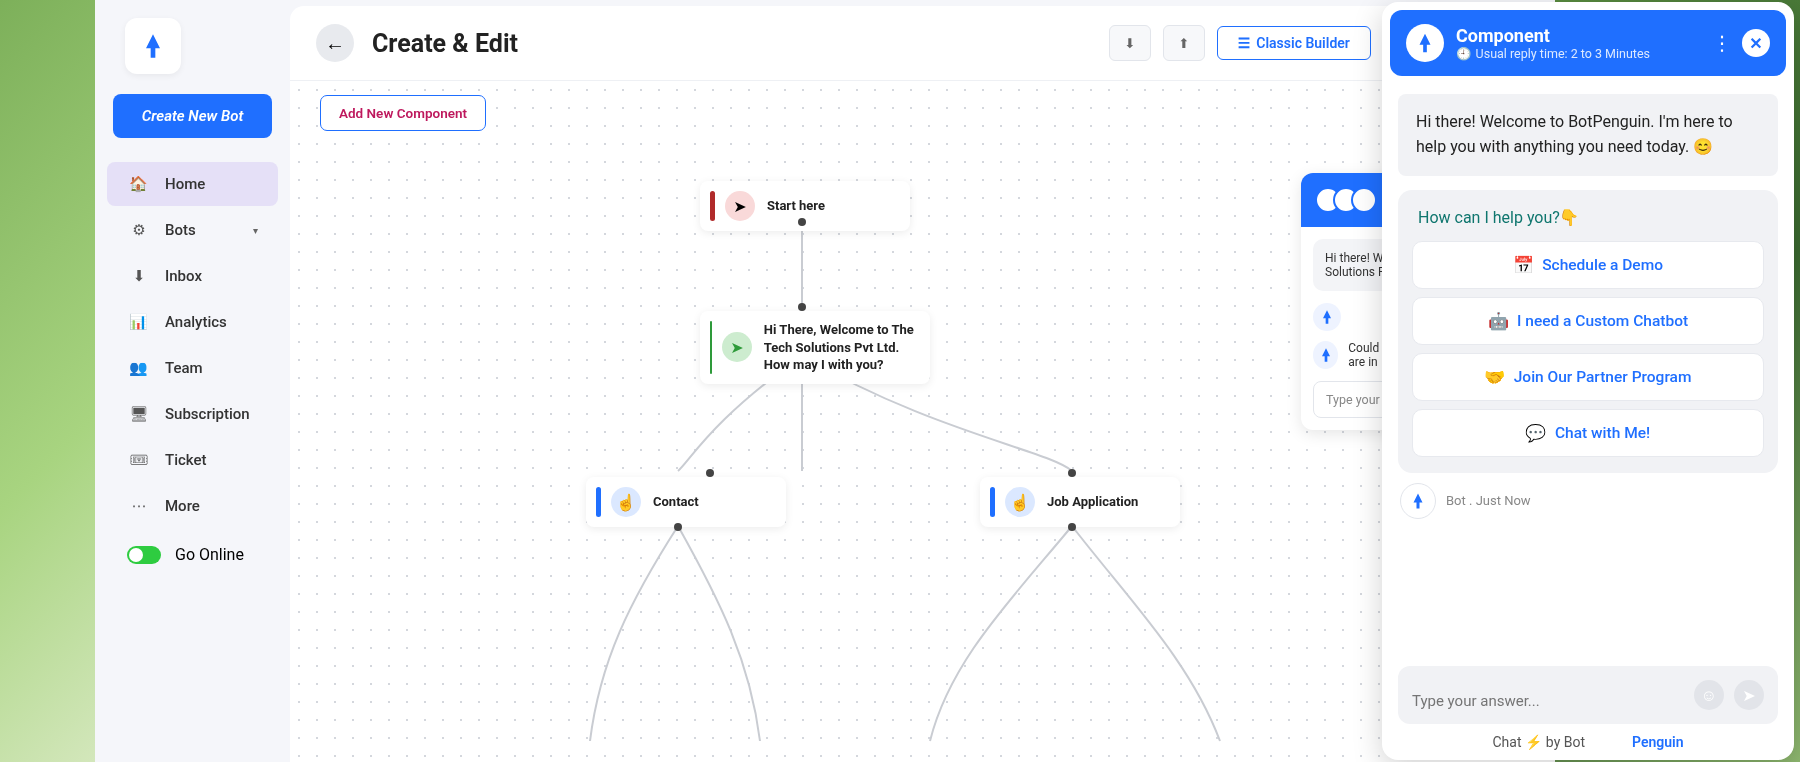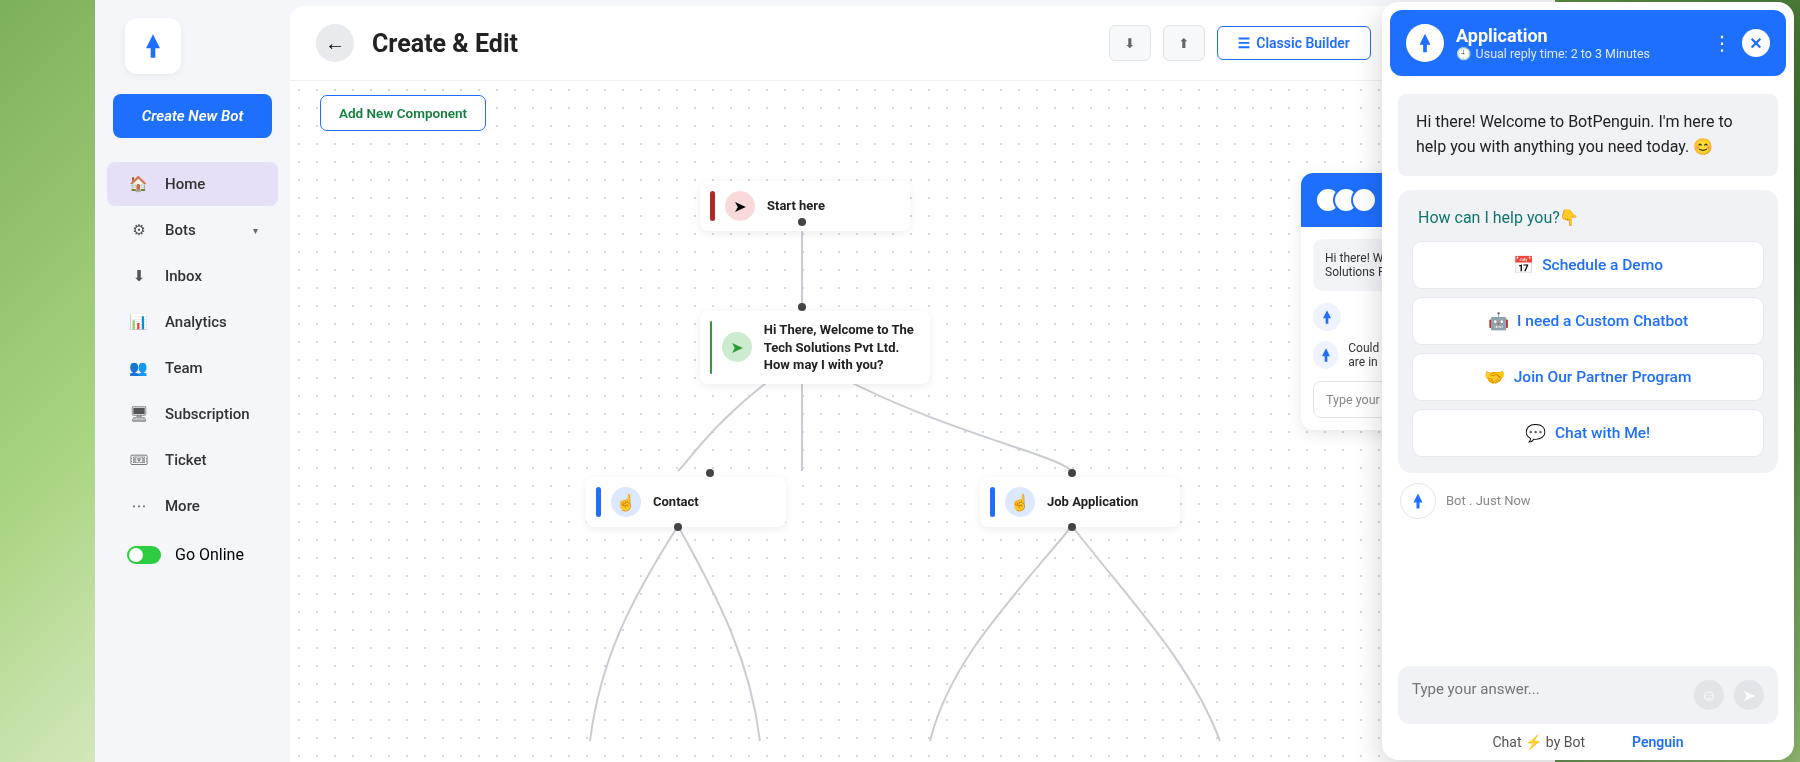--- a/index.html
+++ b/index.html
@@ -19,21 +19,21 @@
 .toggle { width:34px; height:18px; background:#2ecc40; border-radius:10px; position:relative; margin-right:14px; }
 .toggle::after { content:''; position:absolute; width:14px; height:14px; background:#fff; border-radius:50%; top:2px; left:2px; }
 .main { flex:1; display:flex; flex-direction:column; background:#fff; border-radius:14px 0 0 0; margin-top:6px; overflow:hidden; }
 .topbar { display:flex; align-items:center; padding:18px 26px; gap:18px; border-bottom:1px solid #eef0f4; }
 .back-btn { width:38px; height:38px; border-radius:50%; background:#e8eaee; border:none; display:flex; align-items:center; justify-content:center; cursor:pointer; font-size:20px; }
 .page-title { font-size:25px; font-weight:700; color:#222; }
 .top-actions { margin-left:auto; display:flex; gap:12px; align-items:center; }
 .icon-btn { width:42px; height:36px; border:1px solid #e2e5eb; background:#f7f8fa; border-radius:6px; display:flex; align-items:center; justify-content:center; cursor:pointer; color:#666; }
 .outline-btn { border:1.5px solid #1f6fff; background:#fff; color:#1f6fff; padding:8px 20px; border-radius:6px; font-size:14px; font-weight:600; cursor:pointer; display:flex; align-items:center; gap:6px; }
 .canvas-area { flex:1; position:relative; background-image:radial-gradient(#d4d7dd 1px,transparent 1px); background-size:18px 18px; overflow:hidden; }
-.add-comp { position:absolute; top:14px; left:30px; border:1.5px solid #1f6fff; color:#15803d; background:#fff; padding:9px 18px; border-radius:7px; font-size:13.5px; font-weight:600; cursor:pointer;text-align:right; }
+.add-comp { position:absolute; top:14px; left:30px; border:1.5px solid #1f6fff; color:#be185d; background:#fff; padding:9px 18px; border-radius:7px; font-size:13.5px; font-weight:600; cursor:pointer;text-align:right; }
 .svg-lines { position:absolute; top:0; left:0; pointer-events:none; }
 .svg-lines path, .svg-lines line { stroke:#c9ccd2; stroke-width:2; fill:none; }
 .node { position:absolute; background:#fff; border-radius:8px; box-shadow:0 2px 8px rgba(0,0,0,0.08); display:flex; align-items:center; padding:10px 16px 10px 10px; min-width:200px; }
 .node-bar { width:5px; align-self:stretch; border-radius:3px; margin-right:10px; }
 .node-icon { width:30px; height:30px; border-radius:50%; display:flex; align-items:center; justify-content:center; margin-right:12px; flex-shrink:0; }
 .node-text { font-size:13px; font-weight:700; color:#222; line-height:1.35; }
 .dot { position:absolute; width:8px; height:8px; background:#444; border-radius:50%; }
 .preview-panel { position:absolute; right:14px; top:92px; width:240px; background:#fff; border-radius:12px; box-shadow:0 4px 16px rgba(0,0,0,0.1); overflow:hidden; }
 .preview-header { background:#1f6fff; padding:14px; display:flex; align-items:center; gap:8px; }
 .avatars { display:flex; }
@@ -56,21 +56,21 @@
 .chat-body { flex:1; padding:10px 16px; overflow-y:auto; }
 .bot-bubble { background:#f1f2f5; border-radius:8px; padding:16px 18px; font-size:16px; color:#222; line-height:1.55; margin-bottom:14px; }
 .help-block { background:#f1f2f5; border-radius:14px; padding:14px 14px 8px 14px; margin-bottom:10px; }
 .help-q { font-size:16px; color:#0f766e; padding:4px 6px 14px 6px; }
 .help-option { background:#fff; border:1px solid #e7e9ee; border-radius:10px; padding:13px 14px; margin-bottom:8px; display:flex; align-items:center; justify-content:center; gap:8px; cursor:pointer; font-size:15.5px; color:#1f6fff; font-weight:500; }
 .help-option .em { font-size:17px; }
 .bot-meta { display:flex; align-items:center; gap:10px; margin:4px 0 10px 2px;text-align:right; }
 .bot-meta .av { width:36px; height:36px; border-radius:50%; border:1px solid #e2e5eb; display:flex; align-items:center; justify-content:center; background:#fff; }
 .bot-meta .txt { font-size:13px; color:#888; }
 .chat-footer { padding:10px 16px 6px 16px; }
-.chat-input-row { background:#f1f2f5; border-radius:12px; padding:14px 14px; display:flex; align-items:flex-start; gap:10px; }
+.chat-input-row { background:#f1f2f5; border-radius:12px; padding:14px 14px; display:flex; align-items:flex-end; gap:10px; }
 .chat-input-row input { flex:1; border:none; background:transparent; font-size:15px; color:#555; outline:none; }
 .chat-input-row .emj, .chat-input-row .snd { width:30px; height:30px; border-radius:50%; background:#e2e4e9; display:flex; align-items:center; justify-content:center; color:#fff; cursor:pointer; }
 .powered { text-align:center; font-size:14px; color:#555; padding:10px 0 4px; }
 .powered b { color:#1f6fff; font-weight:600;margin-left:47px; }
 .bolt { color:#f5a623; }
 </style>
 </head>
 <body>
 
 <div class="wallpaper"></div>
@@ -223,21 +223,21 @@
 </div>
 
 <div class="chat-widget">
   <div class="chat-head">
     <div class="chat-logo">
         <svg width="22" height="22" viewBox="0 0 24 24">
           <path fill="#1f6fff" d="M12 2 L18 14 L14 14 L14 22 L10 22 L10 14 L6 14 Z"></path>
         </svg>
       </div>
     <div>
-      <div class="chat-title">Application</div>
+      <div class="chat-title">Component</div>
       <div class="chat-sub">
           <span>🕘</span>
           <span>Usual reply time: 2 to 3 Minutes</span>
         </div>
     </div>
     <div class="chat-head-actions">
       <div class="chat-menu">⋮</div>
       <div class="chat-close">✕</div>
     </div>
   </div>

